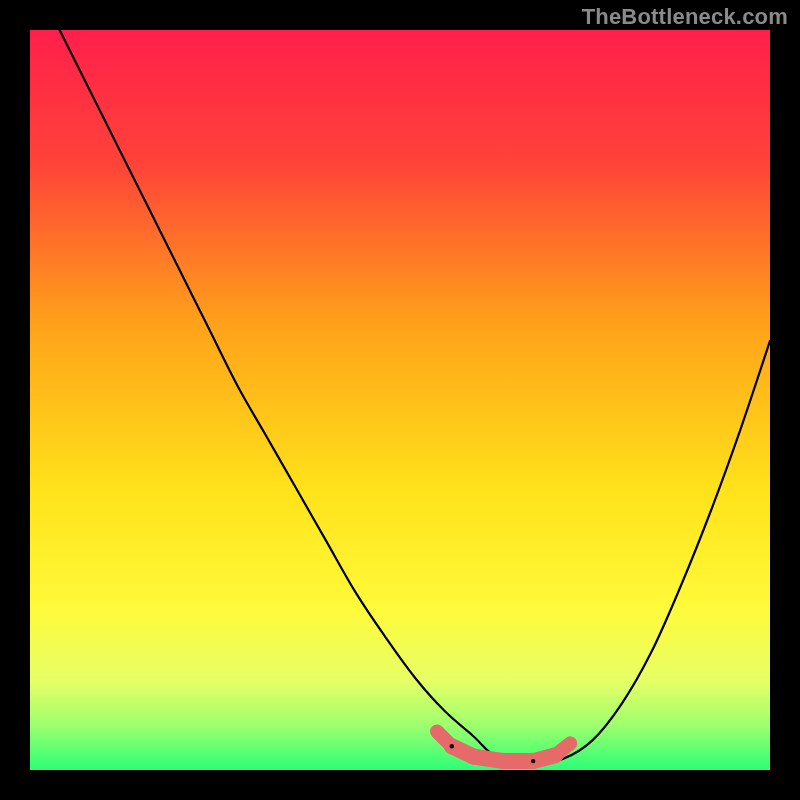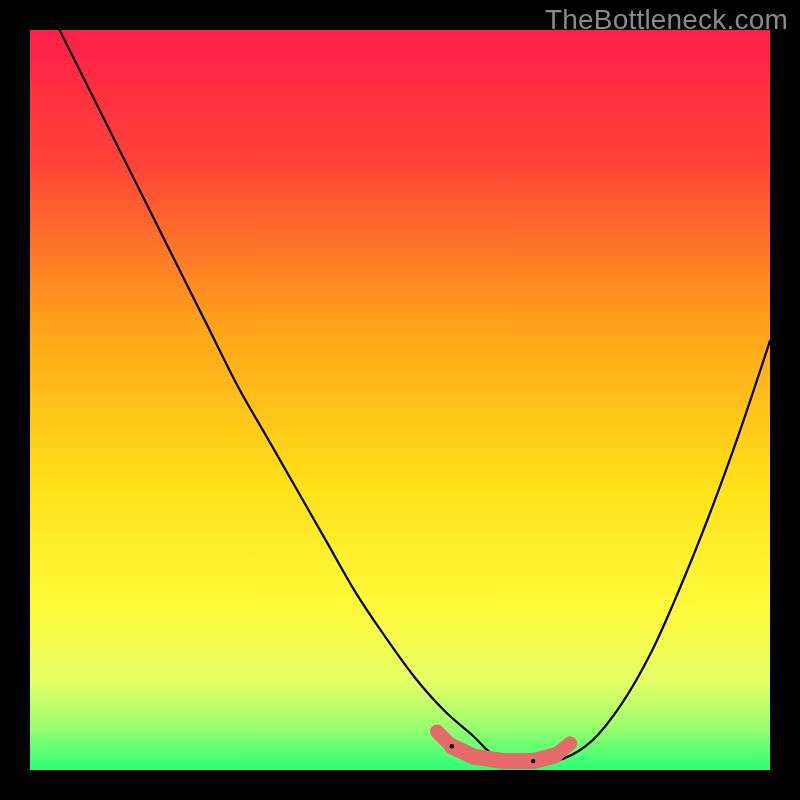--- a/index.html
+++ b/index.html
@@ -16,22 +16,22 @@
     top: 0;
     width: 800px;
     height: 800px;
     background: #000000;
   }
   .watermark {
     position: absolute;
     top: 4px;
     right: 12px;
     font-family: Arial, Helvetica, sans-serif;
-    font-size: 28px;
-    font-weight: 400;
+    font-size: 22px;
+    font-weight: 700;
     color: #8a8a8a;
     letter-spacing: 0.2px;
     user-select: none;
   }
   svg {
     position: absolute;
     left: 0;
     top: 0;
   }
 </style>

